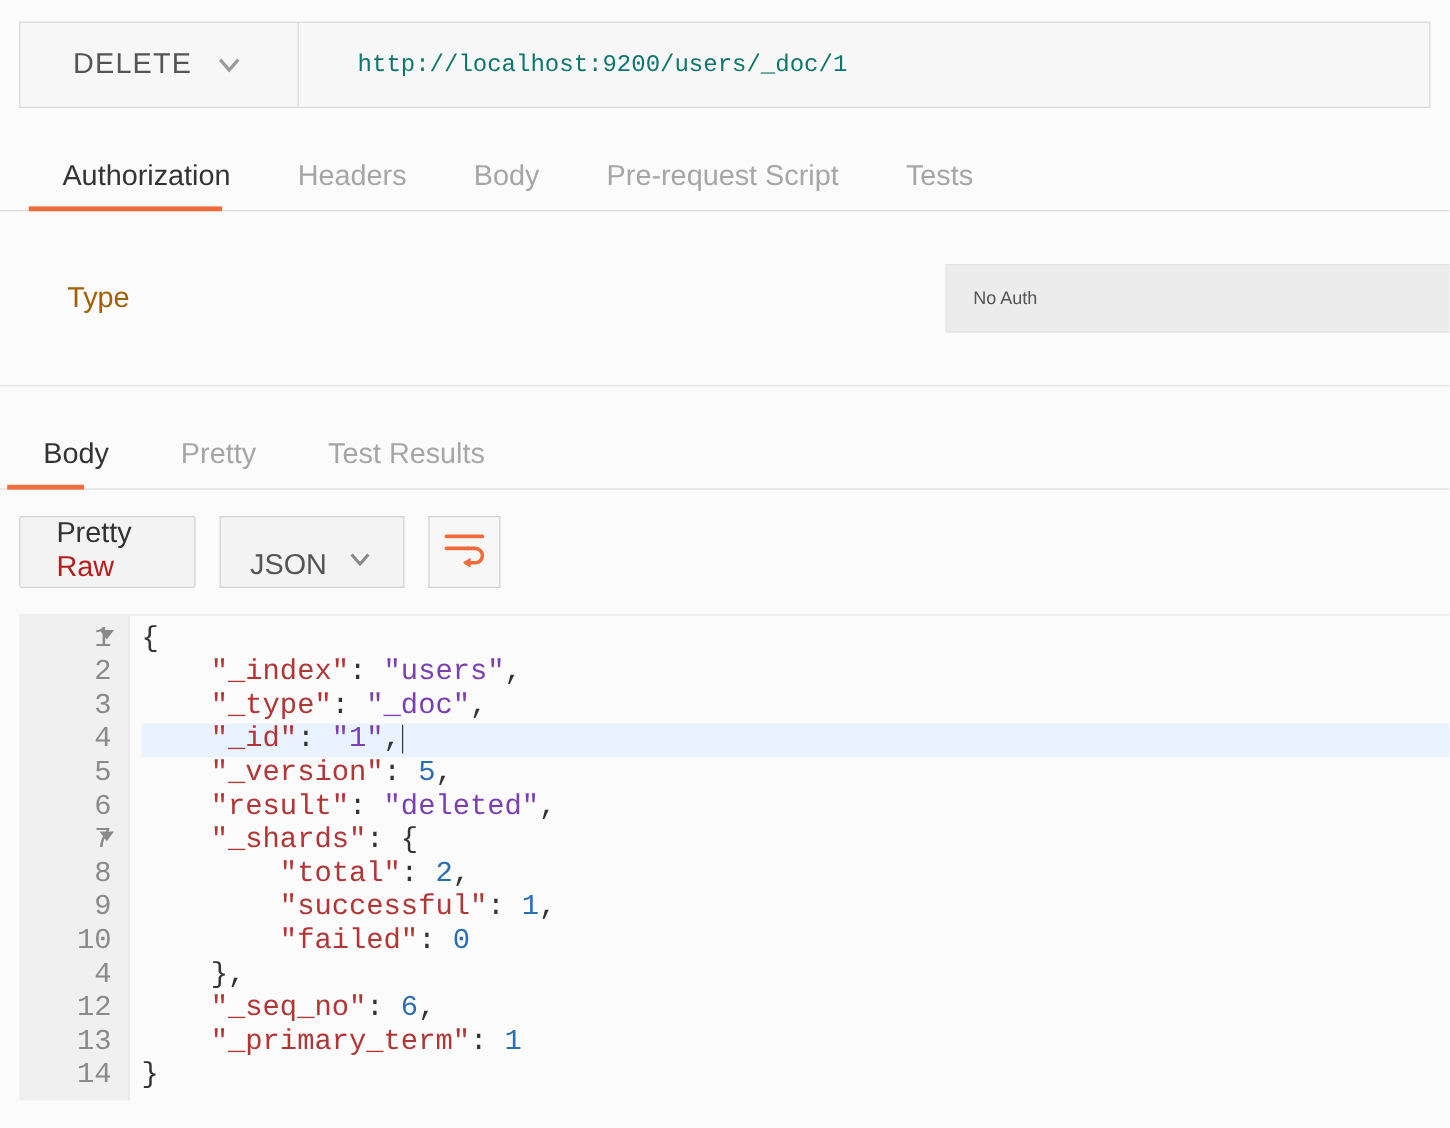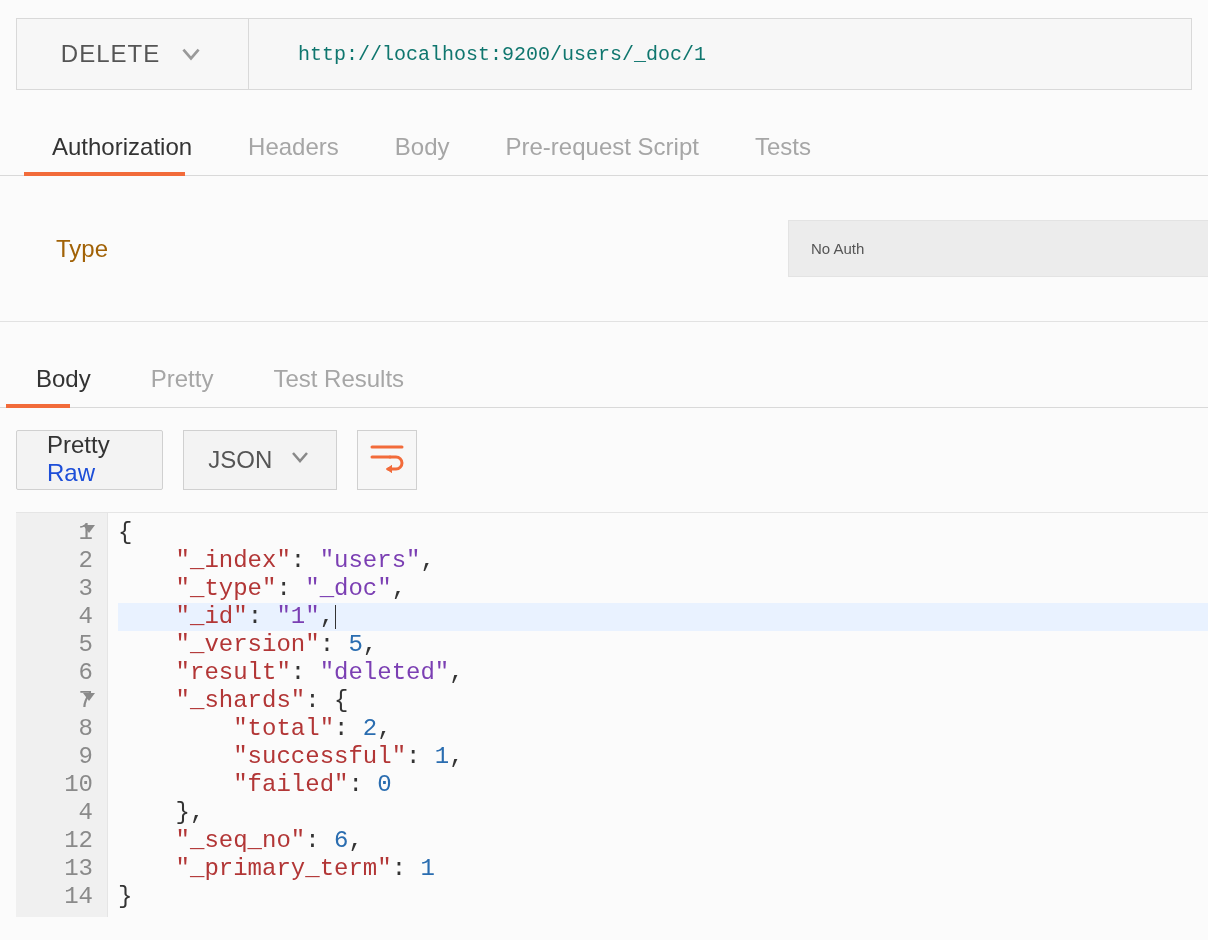--- a/index.html
+++ b/index.html
@@ -29,23 +29,23 @@
 
   
   .resp-tabs { padding-left: 6px; }
   .resp-tabs .tab { padding: 0 30px 14px 30px; }
   .resp-tabs .tab.active::after { left:0; right:44%; }
   .badge { color:#1a73e8; margin-left:8px; }
 
   
   .view-controls { display:flex; align-items:center; gap:20px; padding: 22px 16px 22px 16px; }
   .seg-group { display:flex; border:1px solid #d0d0d0; background:#f3f3f3; border-radius:2px; overflow:hidden; height:60px;flex-direction:column; }
-  .seg { padding: 0 30px; display:flex; align-items:center; font-size:24px; color:#1d4ed8; cursor:pointer; }
+  .seg { padding: 0 30px; display:flex; align-items:center; font-size:24px; color:#b91c1c; cursor:pointer; }
   .seg.active { color:#333; }
-  .format-select { display:flex; align-items:center; gap:16px; border:1px solid #d0d0d0; background:#f3f3f3; height:60px; padding:4px 24px; font-size:24px; color:#555; cursor:pointer; }
+  .format-select { display:flex; align-items:flex-end; gap:16px; border:1px solid #d0d0d0; background:#f3f3f3; height:60px; padding:4px 24px; font-size:24px; color:#555; cursor:pointer; }
   .format-select svg { width:24px; height:24px; }
   .wrap-btn { width:60px; height:60px; border:1px solid #d0d0d0; background:#f7f7f7; display:flex; align-items:center; justify-content:center; cursor:pointer; }
   .wrap-btn svg { width:34px; height:30px; }
 
   
   .code-area { display:flex; font-family: "SFMono-Regular", Consolas, "Liberation Mono", Menlo, monospace; font-size:24px; line-height:28px; border-top:1px solid #e5e5e5; margin: 0 0 0 16px; }
   .gutter { width:92px; background:#f0f0f0; color:#8a8a8a; text-align:right; padding: 6px 14px 6px 0; user-select:none; border-right:1px solid #e5e5e5; }
   .gutter .gline { height:28px; position:relative; }
   .gutter .fold { position:absolute; right:-2px; top:6px; width:0; height:0; border-left:6px solid transparent; border-right:6px solid transparent; border-top:8px solid #8a8a8a; }
   .code { flex:1; padding: 6px 0 6px 10px; white-space:pre; }

